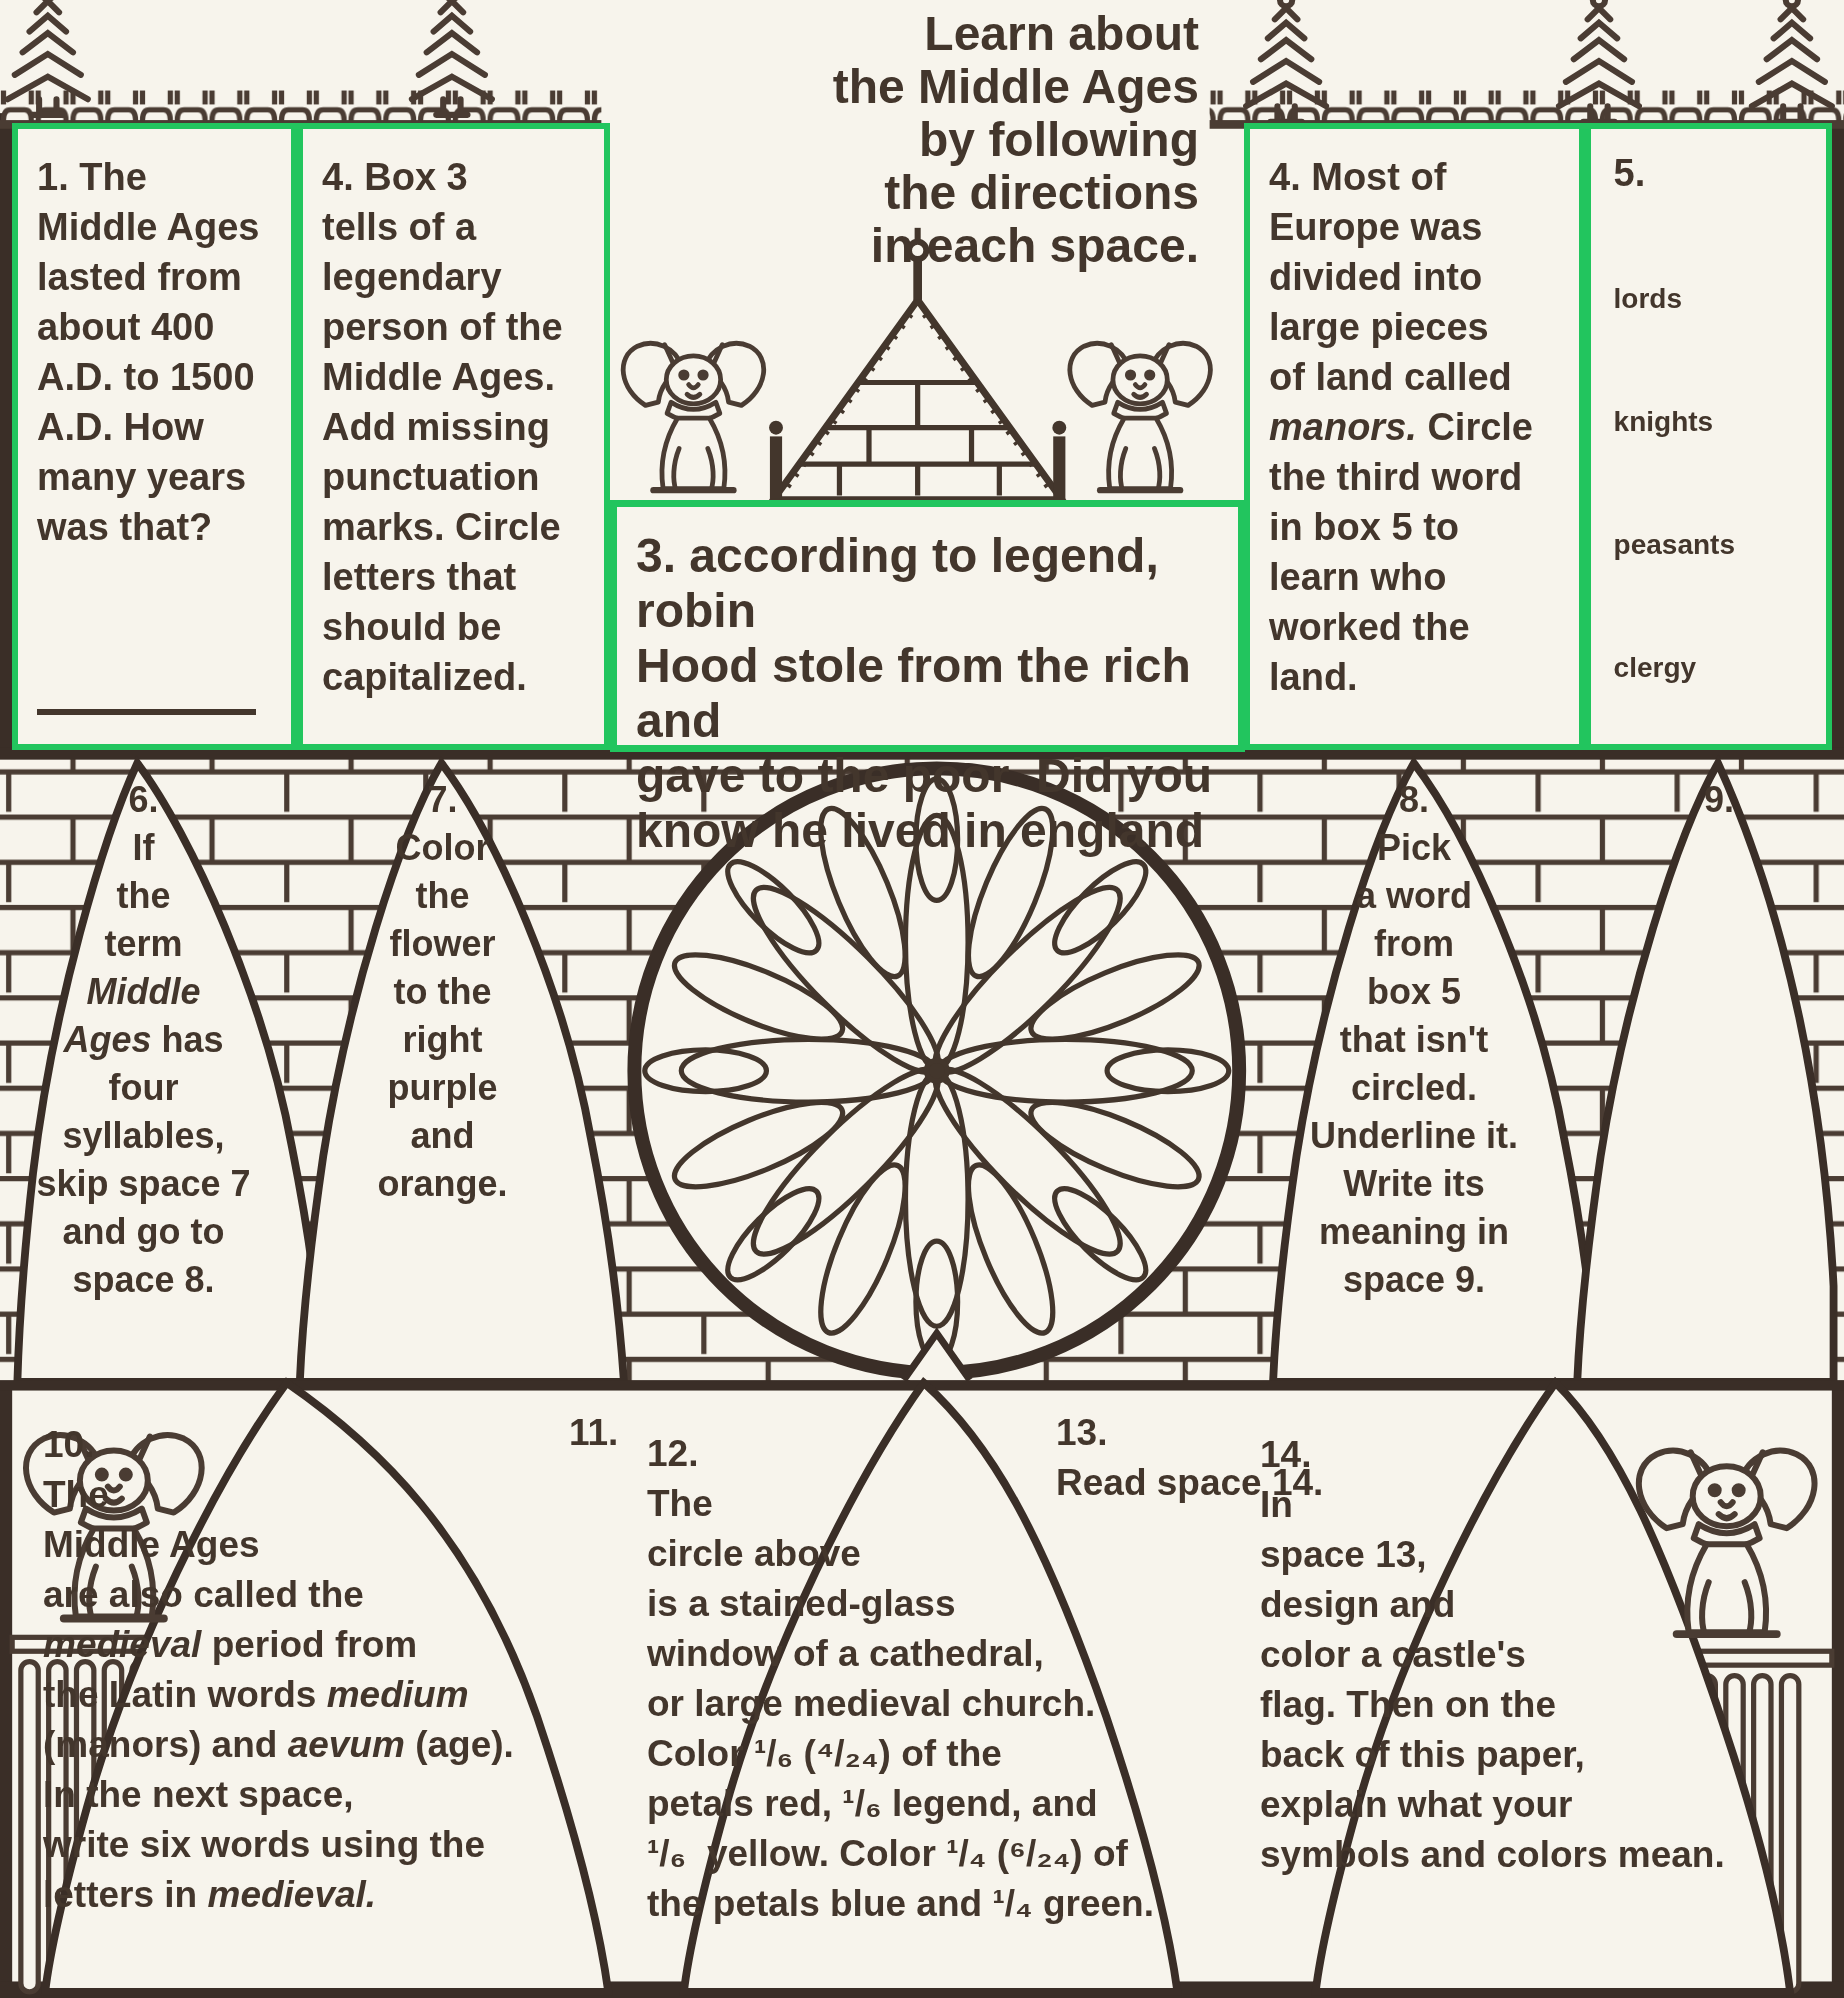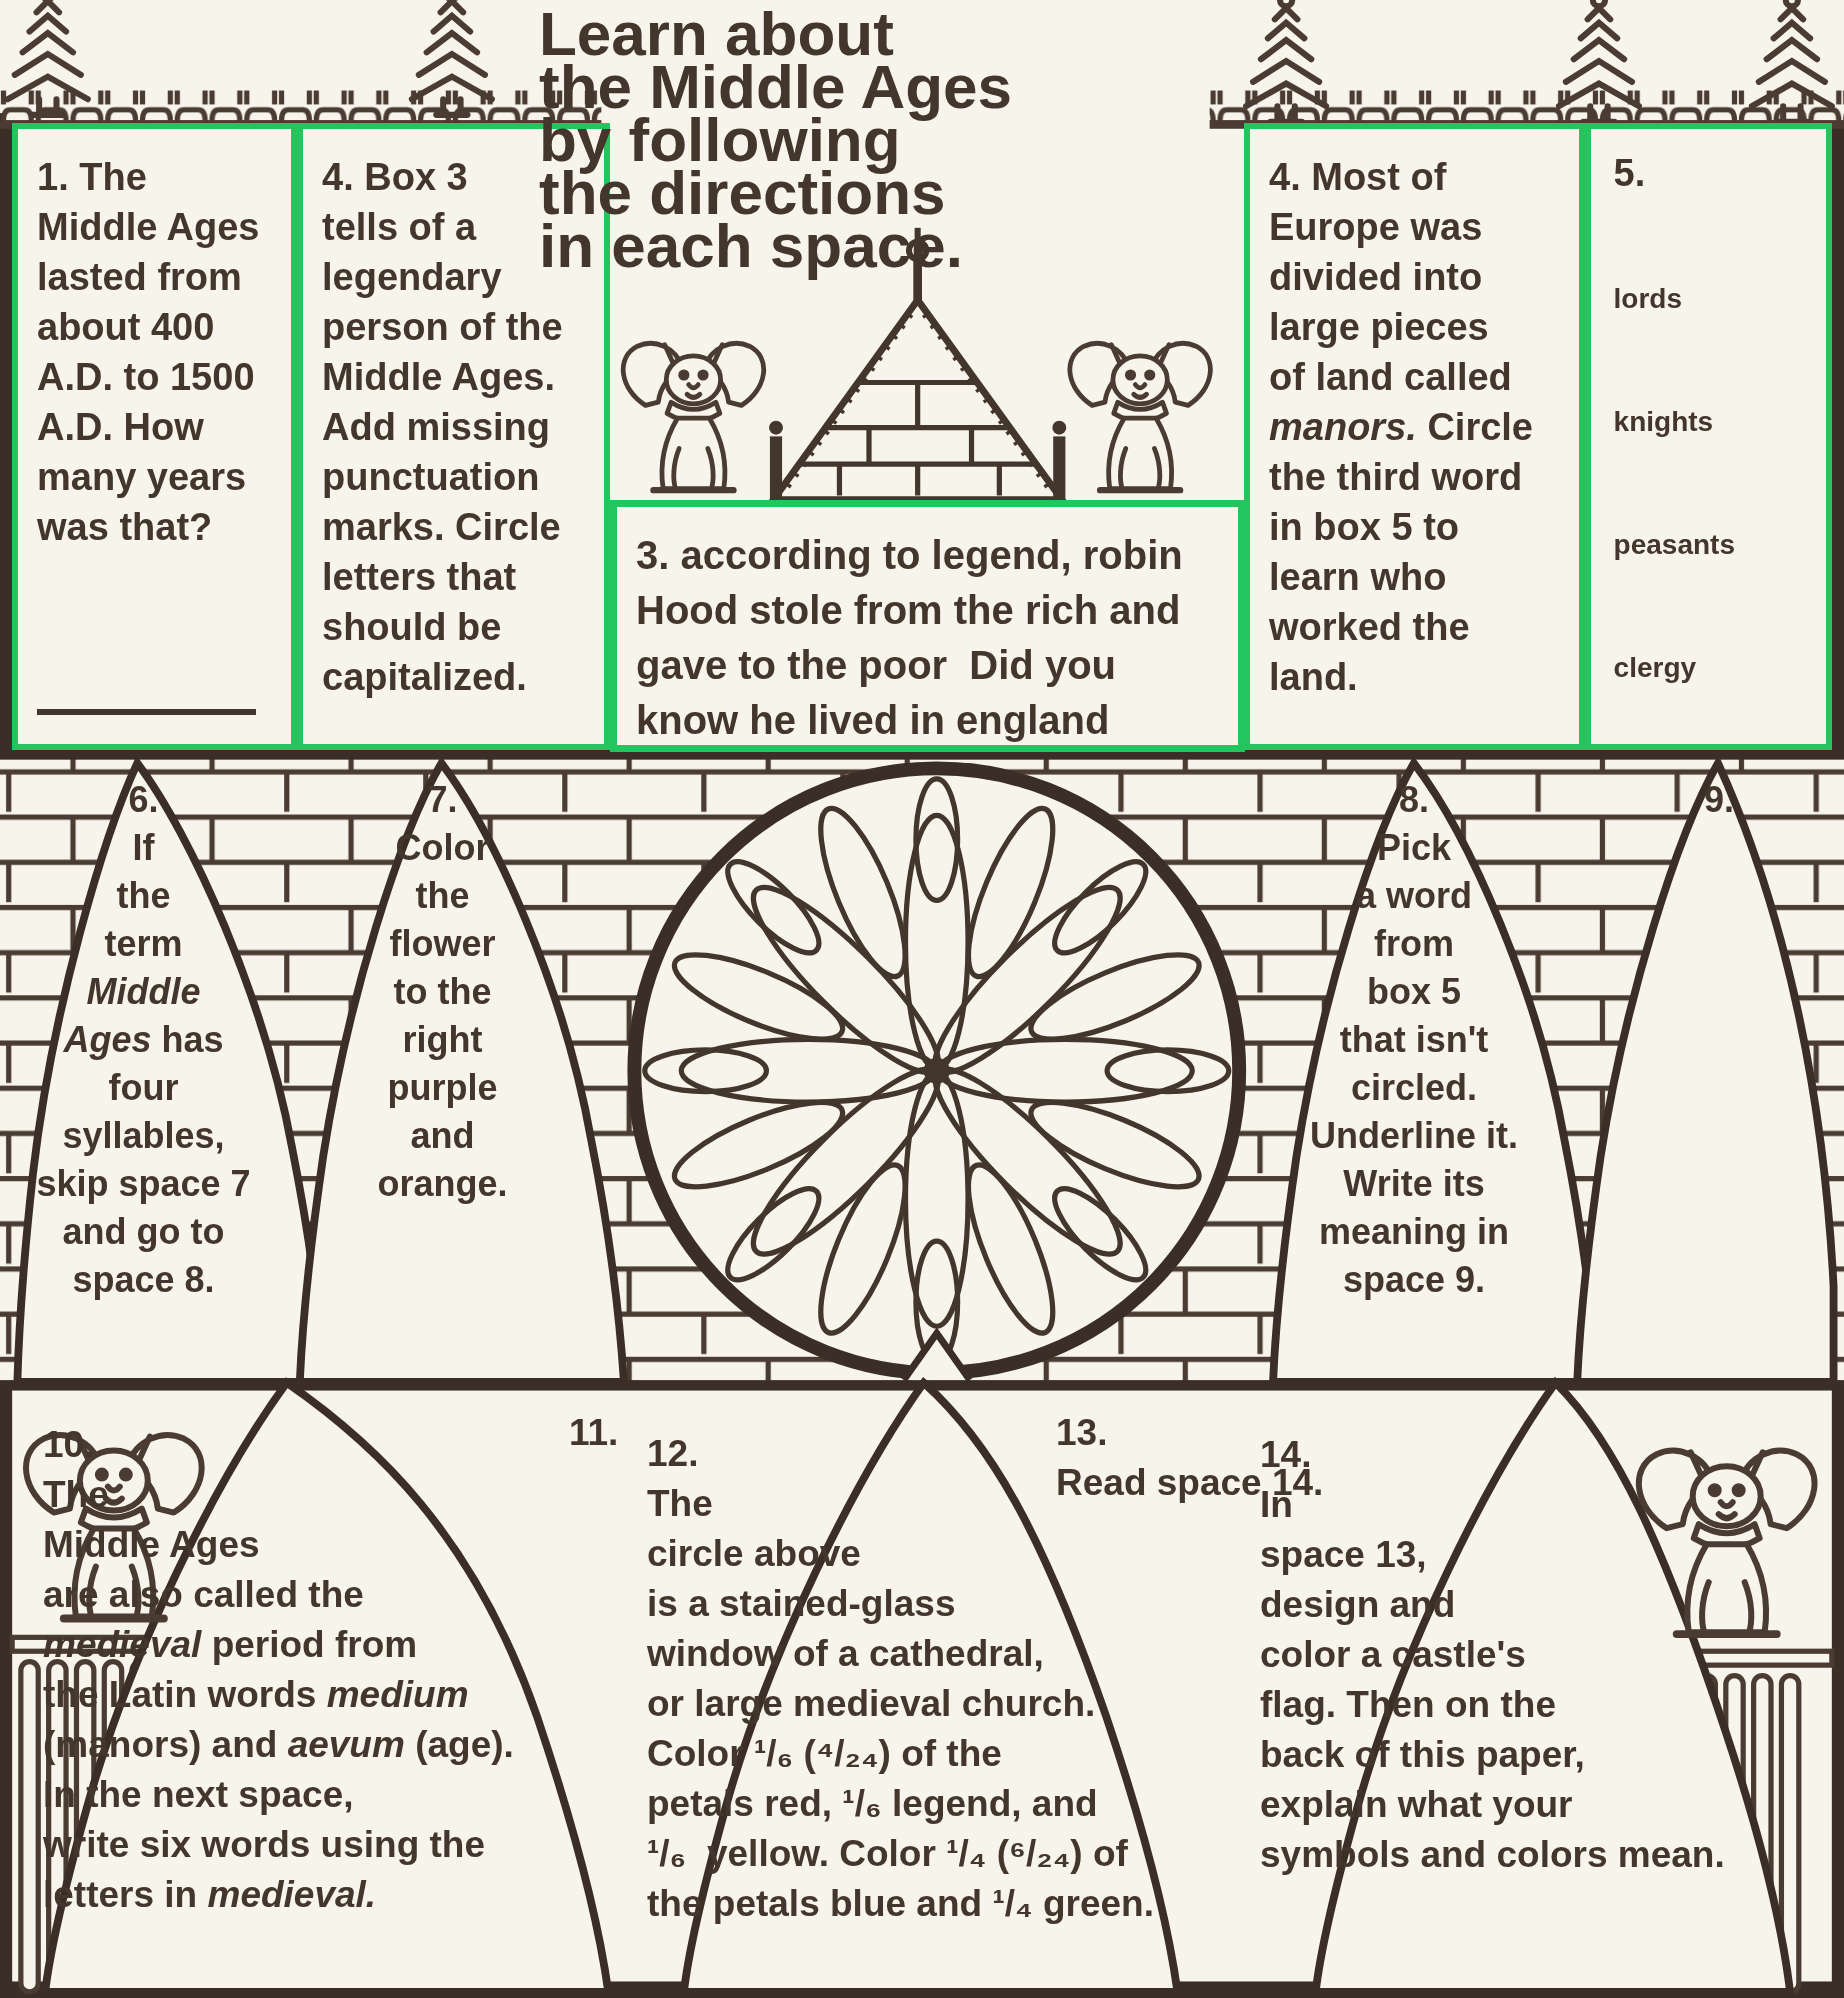--- a/index.html
+++ b/index.html
@@ -7,31 +7,31 @@
     position:relative;width:1844px;height:1999px;overflow:hidden;
     background:#f7f4ec;color:#43362c;
     font-family:"Liberation Sans", sans-serif;font-weight:700;
   }
   .decor{position:absolute;left:0;top:0;z-index:0;}
   .txt{position:absolute;z-index:2;}
   .it{font-style:italic;}
   .ln{white-space:pre-wrap;}
 
   
-  .title{left:539px;top:7px;width:660px;text-align:left;font-size:62px;line-height:53px;}
+  .title{left:539px;top:7px;width:660px;text-align:right;font-size:48px;line-height:53px;}
 
   
   .wbox{position:absolute;z-index:1;background:#f7f4ec;border:6px solid #22c55e;box-sizing:border-box;}
   .box1{left:12px;top:123px;width:285px;height:627px;}
   .box2{left:297px;top:123px;width:313px;height:627px;}
   .box3{left:610px;top:500px;width:635px;height:252px;border-width:7.8px;}
   .box4{left:1244px;top:123px;width:341px;height:627px;}
   .box5{left:1585px;top:123px;width:247px;height:627px;}
   .boxtext{padding:22.6px 8.7px 0 19px;font-size:38px;line-height:50px;}
-  .box3 .boxtext{padding:21px 12px 0 19px;font-size:40px;line-height:55px;}
+  .box3 .boxtext{padding:21px 12px 0 19px;font-size:48px;line-height:55px;}
   .answer-line{position:absolute;left:19px;right:35px;bottom:29.5px;border-bottom:6px solid #43362c;height:0;}
   .b5num{margin:22.6px 0 0 22.6px;font-size:38px;}
   .b5words{margin-top:43px;font-size:28px;}
   .b5words .ln{height:123px;display:flex;align-items:center;padding-left:22.6px;}
 
   
   .archtxt{text-align:center;font-size:36px;line-height:48px;}
   .t6{left:0;top:776px;width:287px;}
   .t7{left:295px;top:776px;width:295px;}
   .t8{left:1264px;top:776px;width:300px;}

